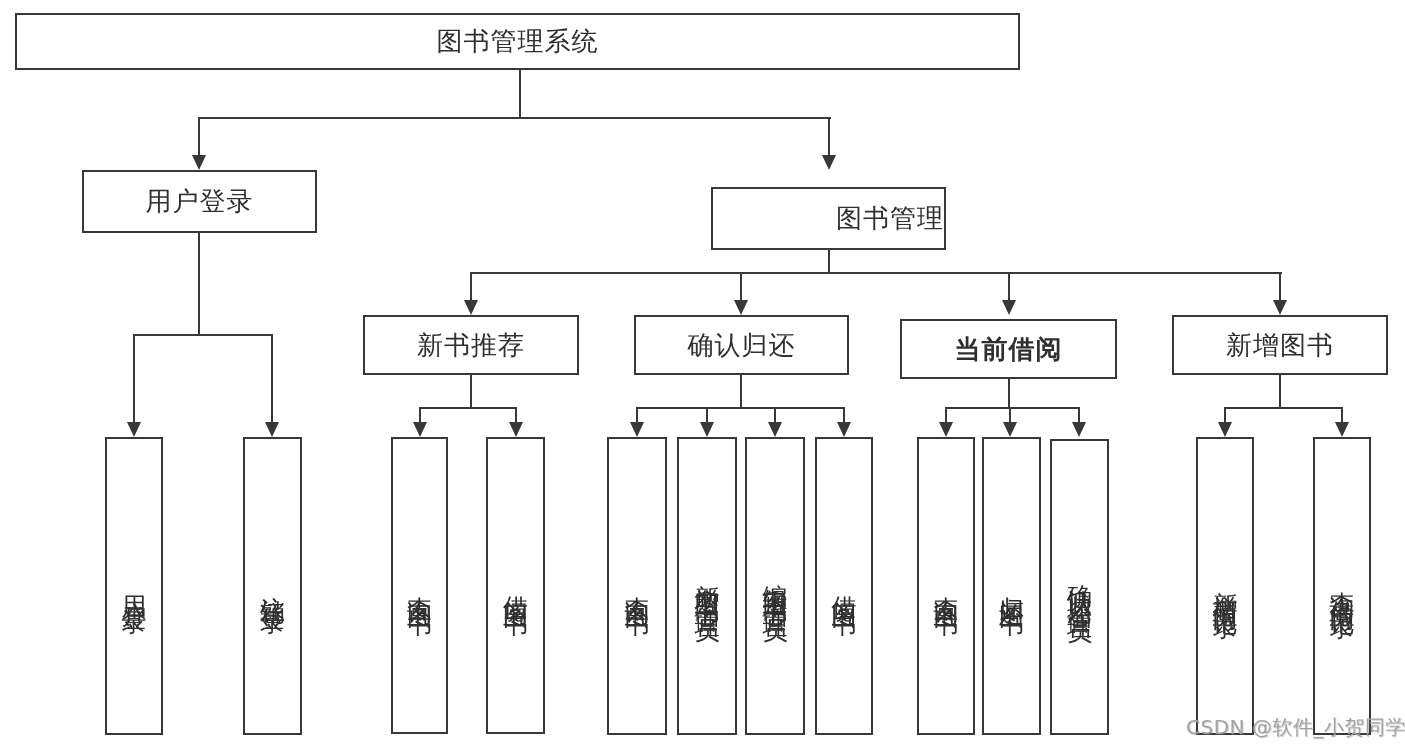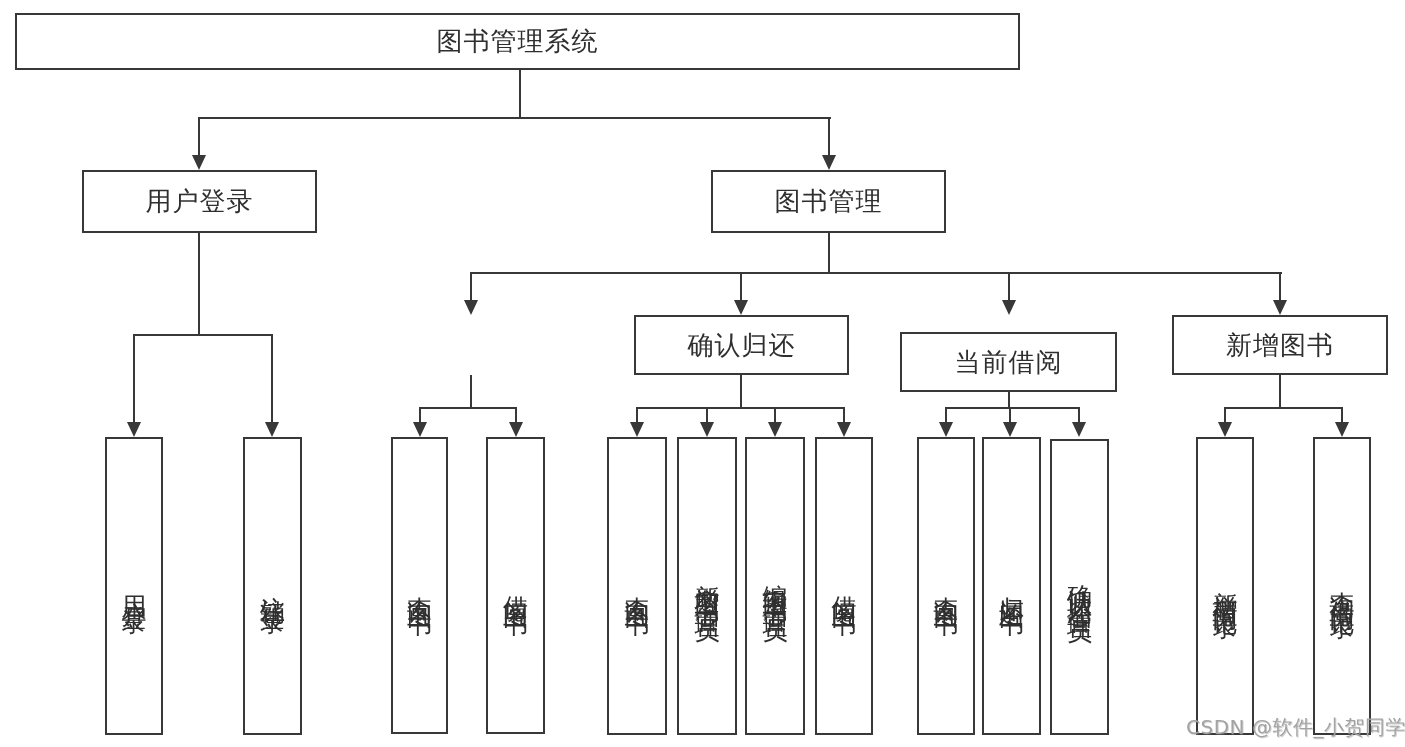--- a/index.html
+++ b/index.html
@@ -96,28 +96,31 @@
   <div class="line" style="left:1341px;top:407px;width:2px;height:17px;"></div>
   <div class="arrow" style="left:1335px;top:422px;"></div>
 
   <div class="box" style="left:15px;top:13px;width:1005px;height:57px;">
     <span>图书管理系统</span>
   </div>
 
   <div class="box" style="left:82px;top:170px;width:235px;height:63px;">
     <span>用户登录</span>
   </div>
-  <div class="box" style="left:711px;top:170px;width:235px;height:63px;">
+  <div class="box" style="left:711px;top:187px;width:235px;height:63px;justify-content:flex-end;">
     <span>图书管理</span>
   </div>
 
+  <div class="box" style="left:363px;top:315px;width:216px;height:60px;">
+    <span>新书推荐</span>
+  </div>
   <div class="box" style="left:634px;top:315px;width:215px;height:60px;">
     <span>确认归还</span>
   </div>
-  <div class="box" style="left:900px;top:332px;width:217px;height:60px;">
+  <div class="box" style="left:900px;top:319px;width:217px;height:60px;font-weight:bold;">
     <span>当前借阅</span>
   </div>
   <div class="box" style="left:1172px;top:315px;width:216px;height:60px;">
     <span>新增图书</span>
   </div>
 
   <div class="vbox" style="left:105px;top:437px;width:58px;height:298px;">
     <span class="vtext">用户登录</span>
   </div>
   <div class="vbox" style="left:243px;top:437px;width:59px;height:298px;">

